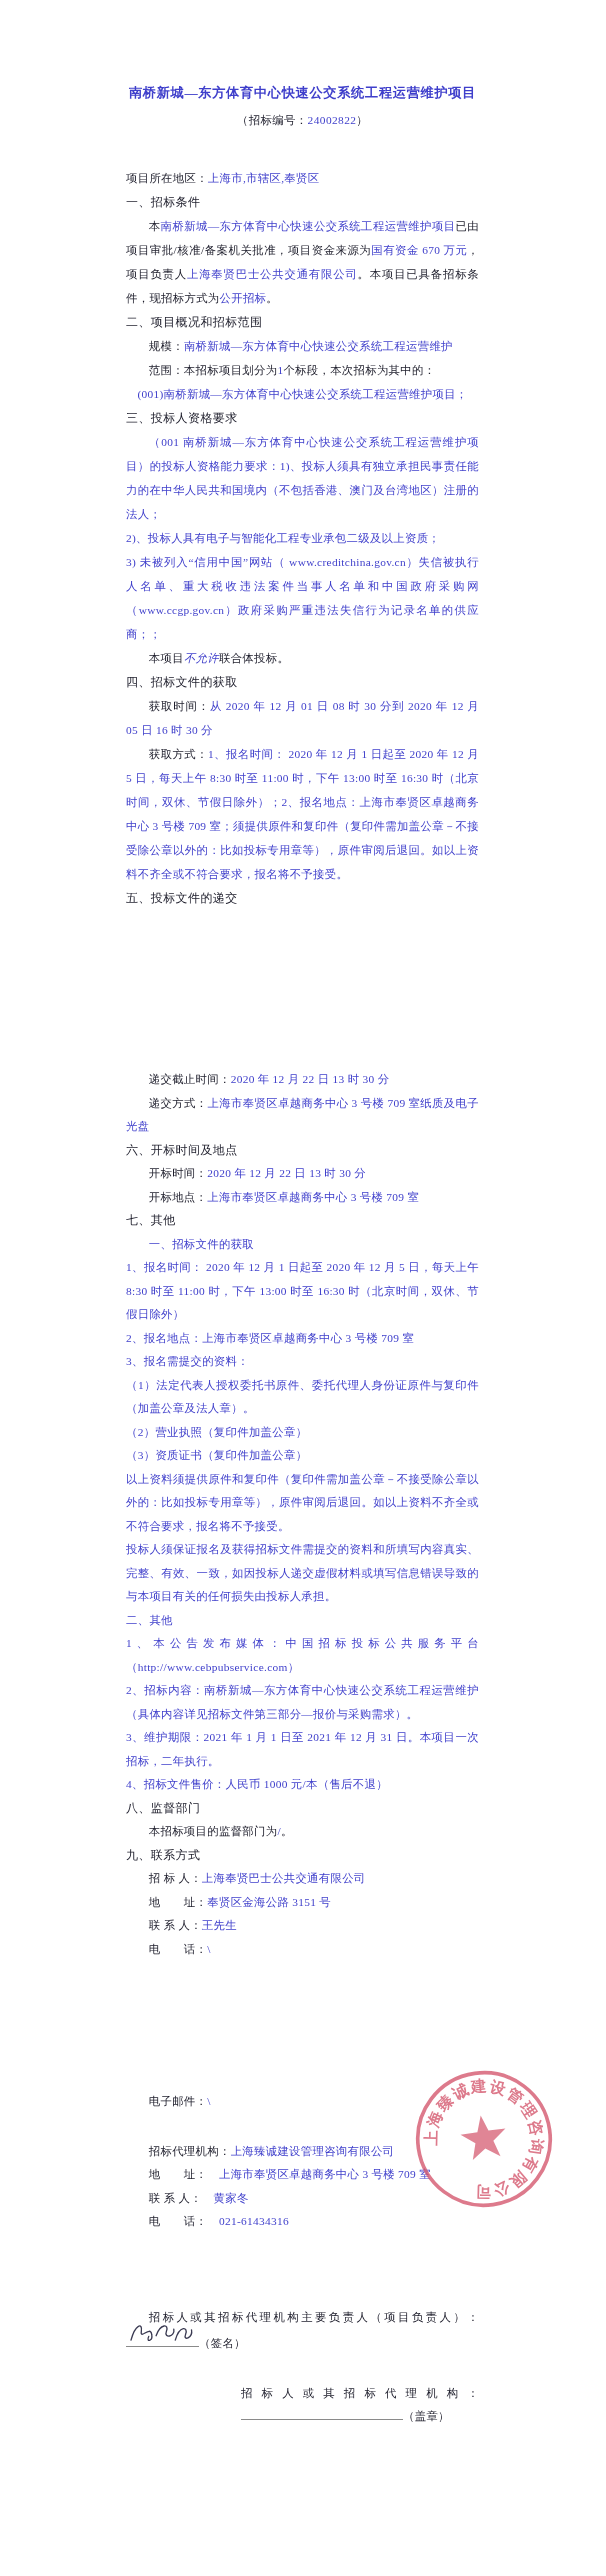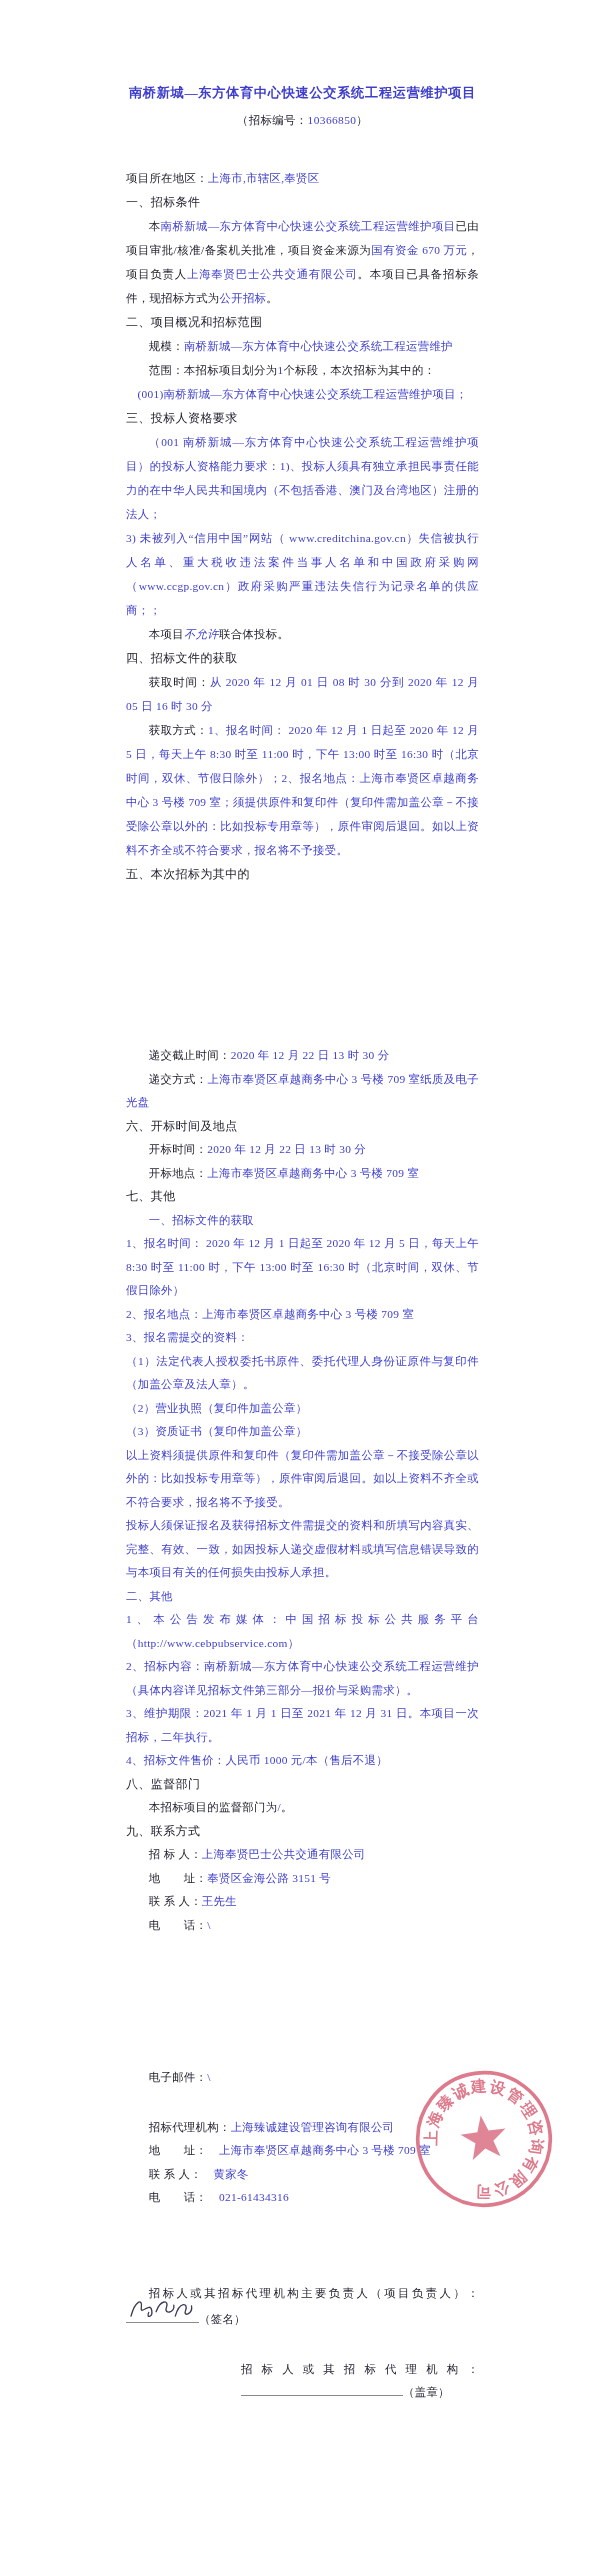--- a/index.html
+++ b/index.html
@@ -27,37 +27,38 @@
   .uline2{display:inline-block;width:162px;height:13.2px;border-bottom:0.7px solid #8a8a8a;vertical-align:baseline;}
   .scribble{position:absolute;left:1.5px;bottom:-2.9px;}
   .stamp{position:absolute;pointer-events:none;opacity:0.78;}
 </style>
 </head>
 <body>
 
 <div class="page">
   <div class="content">
     <h1 class="title">南桥新城—东方体育中心快速公交系统工程运营维护项目</h1>
-    <p class="ref"><span class="s-k">（招标编号：</span><span class="s-b">10366850</span><span class="s-k">）</span></p>
+    <p class="ref"><span class="s-k">（招标编号：</span><span class="s-b">24002822</span><span class="s-k">）</span></p>
 
   <p class="bd mt52"><span class="s-k">项目所在地区：</span><span class="s-b">上海市,市辖区,奉贤区</span></p>
       <h2 class="hd "><span class="s-k">一、招标条件</span></h2>
       <p class="bd ind2"><span class="s-k">本</span><span class="s-b">南桥新城—东方体育中心快速公交系统工程运营维护项目</span><span class="s-k">已由项目审批/核准/备案机关批准，项目资金来源为</span><span class="s-b">国有资金 670 万元</span><span class="s-k">，项目负责人</span><span class="s-b">上海奉贤巴士公共交通有限公司</span><span class="s-k">。本项目已具备招标条件，现招标方式为</span><span class="s-b">公开招标</span><span class="s-k">。</span></p>
       <h2 class="hd "><span class="s-k">二、项目概况和招标范围</span></h2>
       <p class="bd ml2"><span class="s-k">规模：</span><span class="s-b">南桥新城—东方体育中心快速公交系统工程运营维护</span></p>
       <p class="bd ml2"><span class="s-k">范围：本招标项目划分为</span><span class="s-b">1</span><span class="s-k">个标段，本次招标为其中的：</span></p>
       <p class="bd ml1"><span class="s-b">(001)南桥新城—东方体育中心快速公交系统工程运营维护项目；</span></p>
       <h2 class="hd "><span class="s-k">三、投标人资格要求</span></h2>
       <p class="bd ind2"><span class="s-b">（001 南桥新城—东方体育中心快速公交系统工程运营维护项目）的投标人资格能力要求：1)、投标人须具有独立承担民事责任能力的在中华人民共和国境内（不包括香港、澳门及台湾地区）注册的法人；</span></p>
+      <p class="bd "><span class="s-b">2)、投标人具有电子与智能化工程专业承包二级及以上资质；</span></p>
       <p class="bd "><span class="s-b">3) 未被列入“信用中国”网站（ www.creditchina.gov.cn）失信被执行人名单、重大税收违法案件当事人名单和中国政府采购网（www.ccgp.gov.cn）政府采购严重违法失信行为记录名单的供应商；；</span></p>
       <p class="bd ind2"><span class="s-k">本项目</span><span class="s-bi">不允许</span><span class="s-k">联合体投标。</span></p>
       <h2 class="hd "><span class="s-k">四、招标文件的获取</span></h2>
       <p class="bd ind2"><span class="s-k">获取时间：</span><span class="s-b">从 2020 年 12 月 01 日  08 时 30 分到 2020 年 12 月 05 日  16 时 30 分</span></p>
       <p class="bd ind2"><span class="s-k">获取方式：</span><span class="s-b">1、报名时间：  2020 年 12 月 1 日起至 2020 年 12 月 5 日，每天上午 8:30 时至 11:00 时，下午 13:00 时至 16:30 时（北京时间，双休、节假日除外）；2、报名地点：上海市奉贤区卓越商务中心 3 号楼 709 室；须提供原件和复印件（复印件需加盖公章－不接受除公章以外的：比如投标专用章等），原件审阅后退回。如以上资料不齐全或不符合要求，报名将不予接受。</span></p>
-      <h2 class="hd "><span class="s-k">五、本次招标为其中的</span></h2>
+      <h2 class="hd "><span class="s-k">五、投标文件的递交</span></h2>
       <div style="height: 158px;"></div>
       <p class="bd ind2 r2"><span class="s-k">递交截止时间：</span><span class="s-b">2020 年 12 月 22 日  13 时 30 分</span></p>
       <p class="bd ind2 r2"><span class="s-k">递交方式：</span><span class="s-b">上海市奉贤区卓越商务中心 3 号楼 709 室纸质及电子光盘</span></p>
       <h2 class="hd r2"><span class="s-k">六、开标时间及地点</span></h2>
       <p class="bd ind2 r2"><span class="s-k">开标时间：</span><span class="s-b">2020 年 12 月 22 日  13 时 30 分</span></p>
       <p class="bd ind2 r2"><span class="s-k">开标地点：</span><span class="s-b">上海市奉贤区卓越商务中心 3 号楼 709 室</span></p>
       <h2 class="hd r2"><span class="s-k">七、其他</span></h2>
       <p class="bd ind2 r2"><span class="s-b">一、招标文件的获取</span></p>
       <p class="bd r2"><span class="s-b">1、报名时间：  2020 年 12 月 1 日起至 2020 年 12 月 5 日，每天上午 8:30 时至 11:00 时，下午 13:00 时至 16:30 时（北京时间，双休、节假日除外）</span></p>
       <p class="bd r2"><span class="s-b">2、报名地点：上海市奉贤区卓越商务中心 3 号楼 709 室</span></p>

